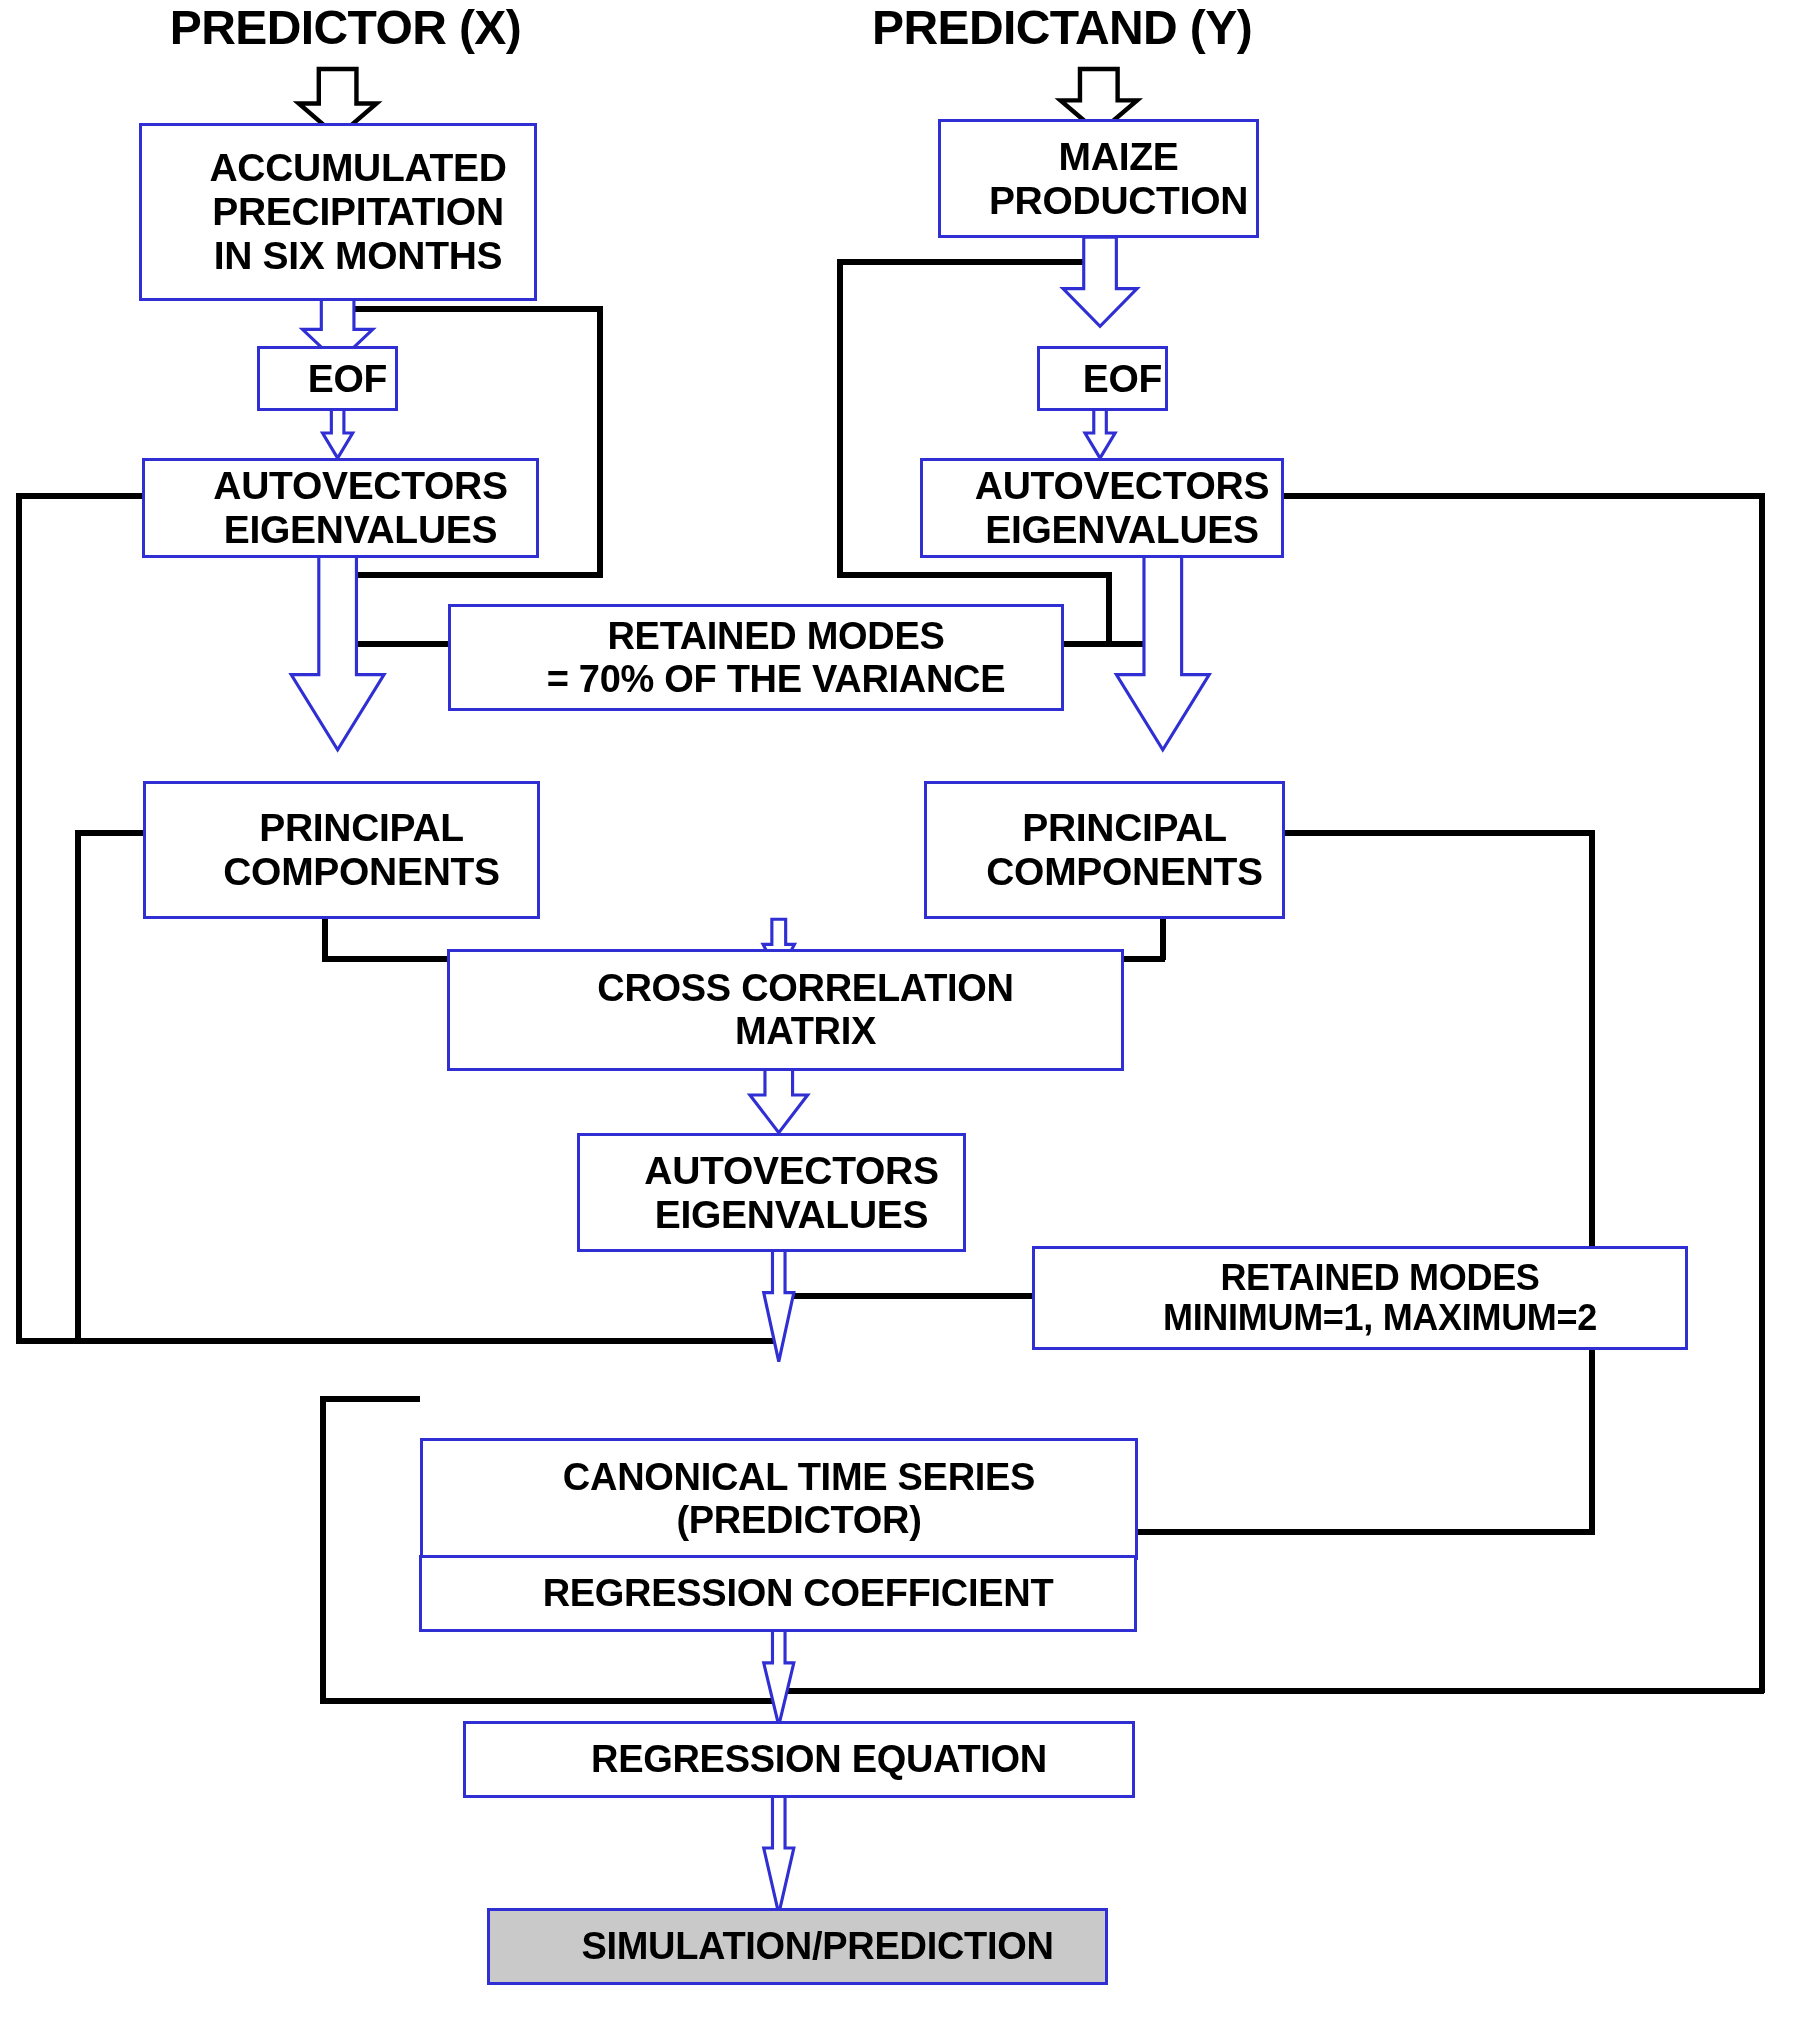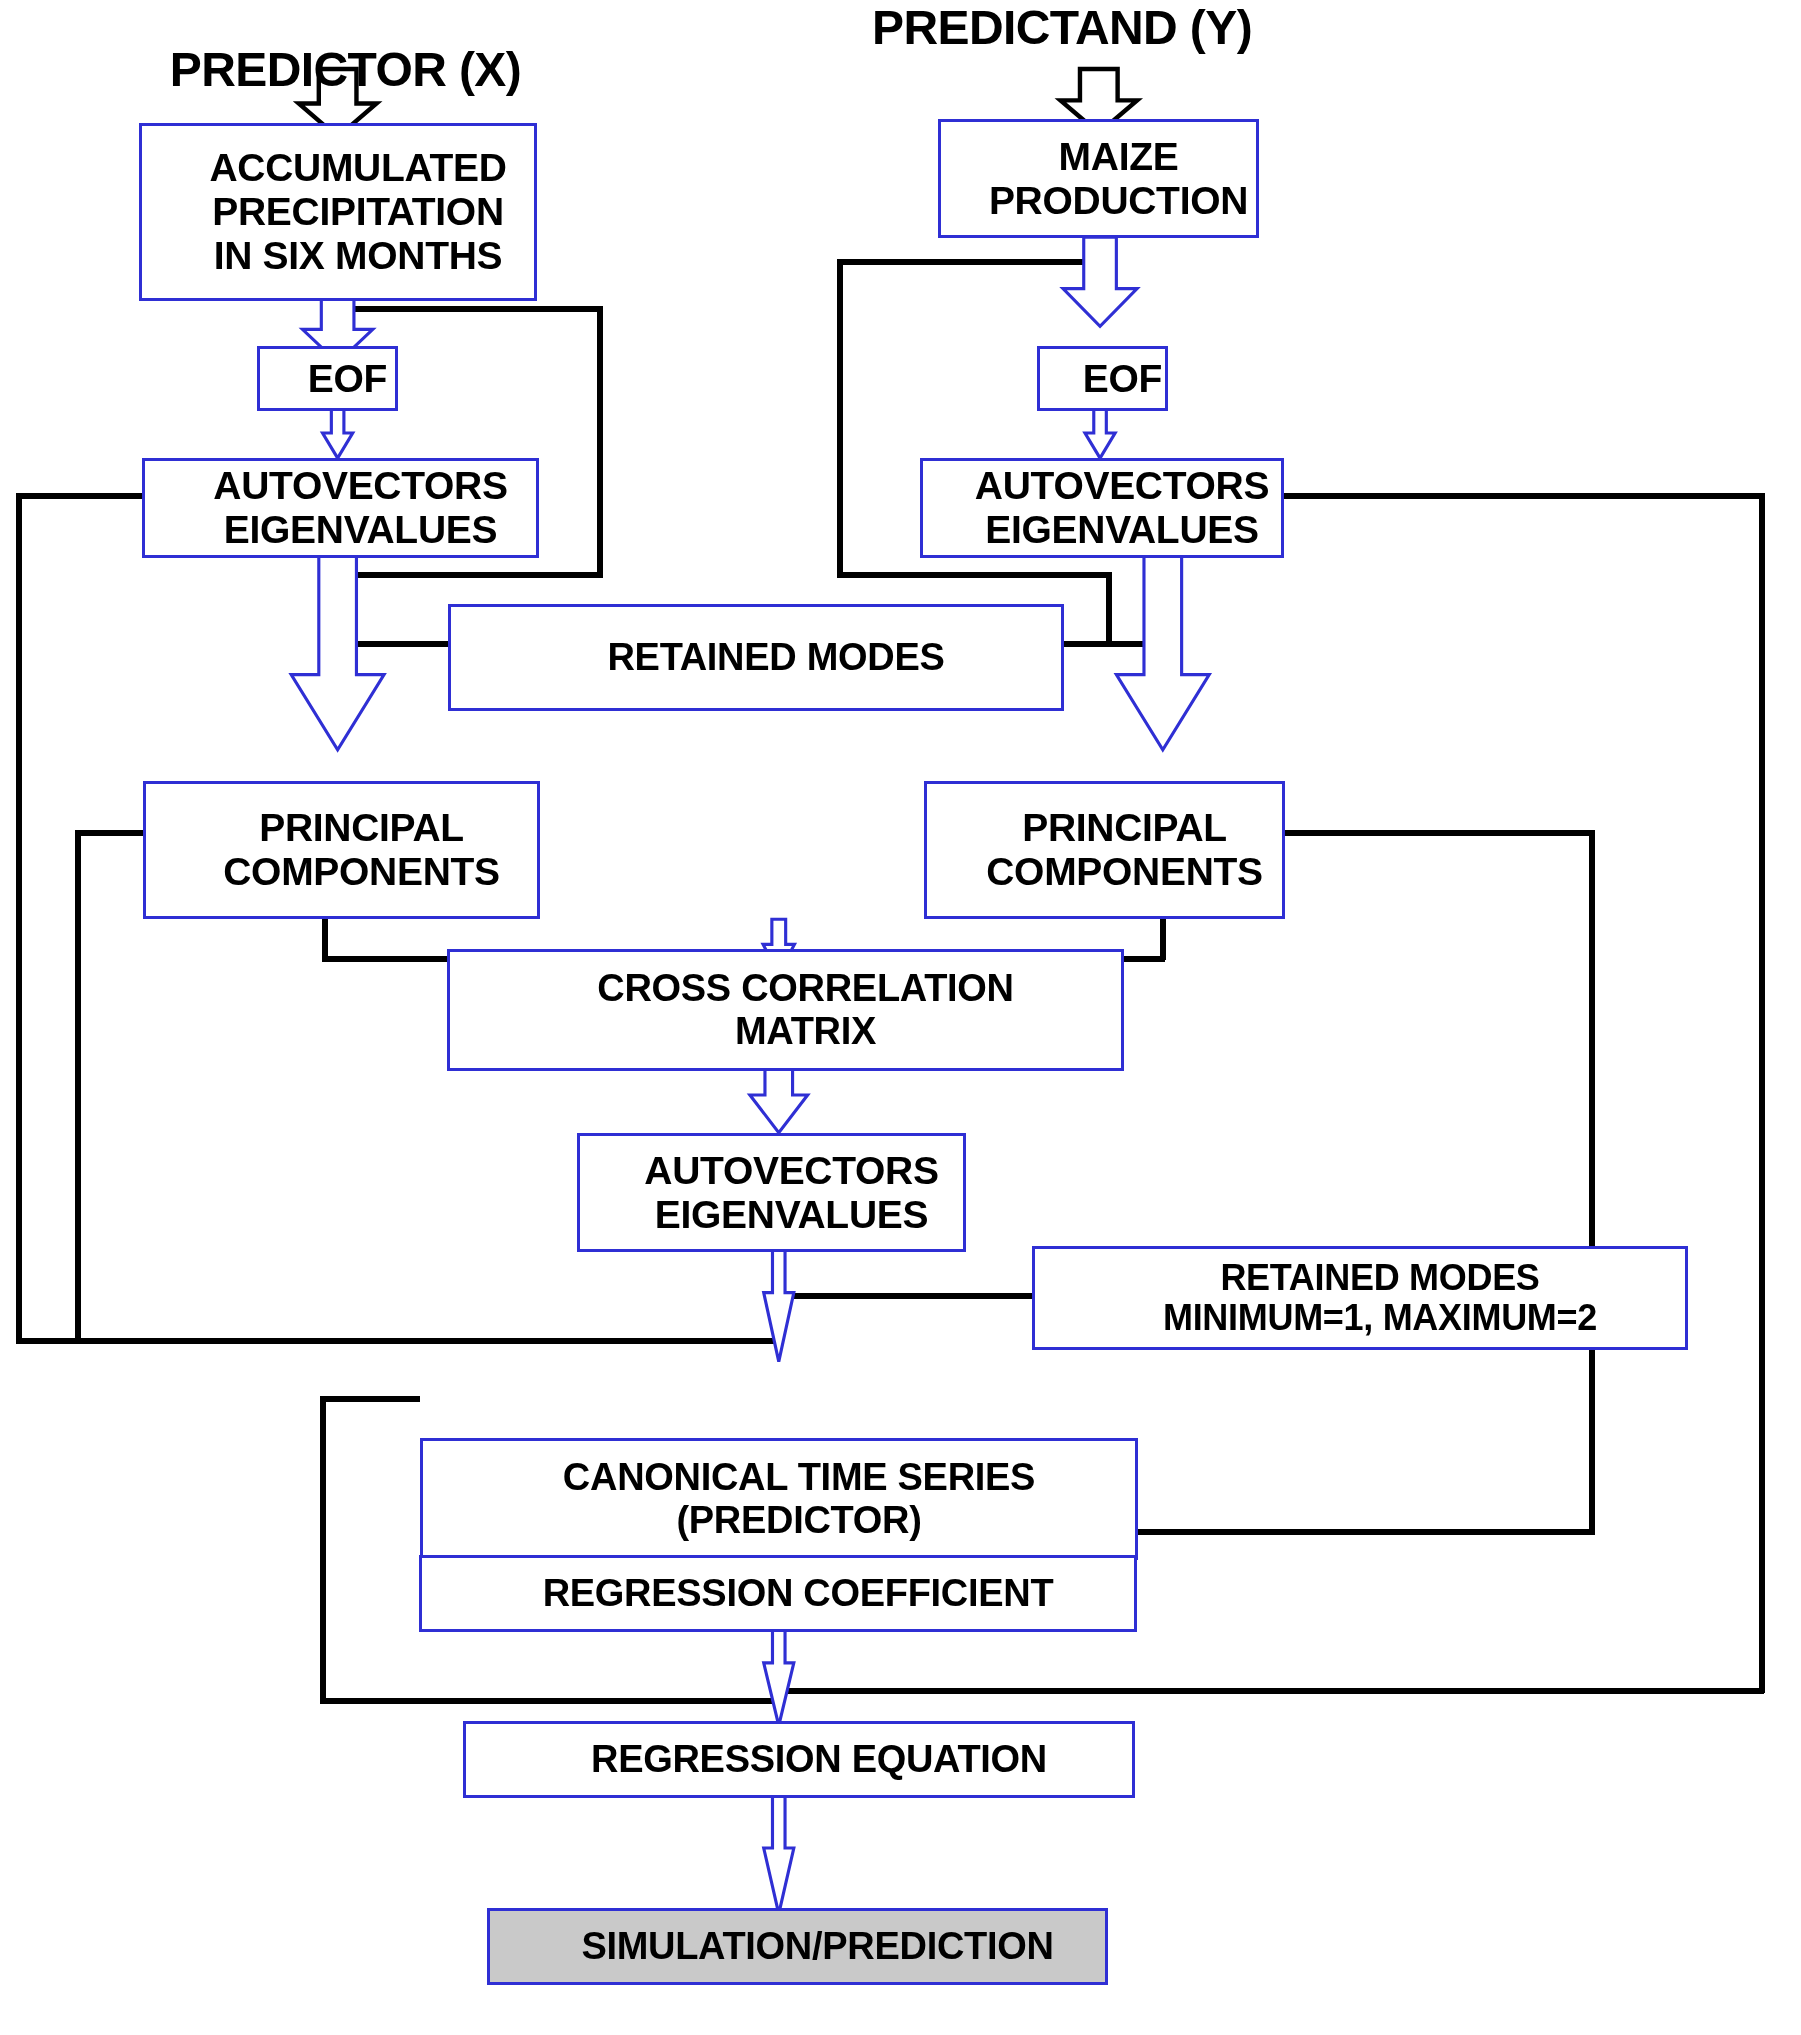--- a/index.html
+++ b/index.html
@@ -42,21 +42,21 @@
   
   svg.arrows{position:absolute;left:0;top:0;width:1801px;height:2035px;z-index:3;overflow:visible;}
   .arw-blue{fill:#ffffff;stroke:#2f2fd4;stroke-width:5;}
   .arw-black{fill:#ffffff;stroke:#000000;stroke-width:7;}
 </style>
 </head>
 <body>
 
 <div id="stage">
 
-  <div class="heading" style="left:151px;top:0px;width:389px;text-align:center;font-size:48px;margin-top:42px;">PREDICTOR (X)</div>
+  <div class="heading" style="left:151px;top:0px;width:389px;text-align:center;font-size:48px;">PREDICTOR (X)</div>
 
   <div class="heading" style="left:872px;top:0px;width:414px;text-align:left;font-size:48px;">PREDICTAND (Y)</div>
 
   <div class="ln" style="left:339px;top:306px;width:264px;height:5.6px;"></div>
   <div class="ln" style="left:597px;top:306px;width:5.6px;height:271px;"></div>
   <div class="ln" style="left:339px;top:572px;width:264px;height:5.6px;"></div>
   <div class="ln" style="left:339px;top:641px;width:113px;height:5.6px;"></div>
   <div class="ln" style="left:339px;top:572px;width:5.6px;height:75px;"></div>
 
   <div class="ln" style="left:837px;top:259px;width:270px;height:5.6px;"></div>
@@ -142,20 +142,21 @@
     <span>EIGENVALUES</span>
   </div>
 
   <div class="box" style="left:920px;top:458px;width:364px;height:100px;font-size:39px;flex-direction:column;">
     <span>AUTOVECTORS</span>
     <span>EIGENVALUES</span>
   </div>
 
   <div class="box" style="left:448px;top:604px;width:616px;height:107px;font-size:38px;flex-direction:column;">
     <span>RETAINED MODES</span>
+    <span>= 70% OF THE VARIANCE</span>
   </div>
 
   <div class="box" style="left:143px;top:781px;width:397px;height:138px;font-size:39px;flex-direction:column;">
     <span>PRINCIPAL</span>
     <span>COMPONENTS</span>
   </div>
 
   <div class="box" style="left:924px;top:781px;width:361px;height:138px;font-size:39px;flex-direction:column;">
     <span>PRINCIPAL</span>
     <span>COMPONENTS</span>

